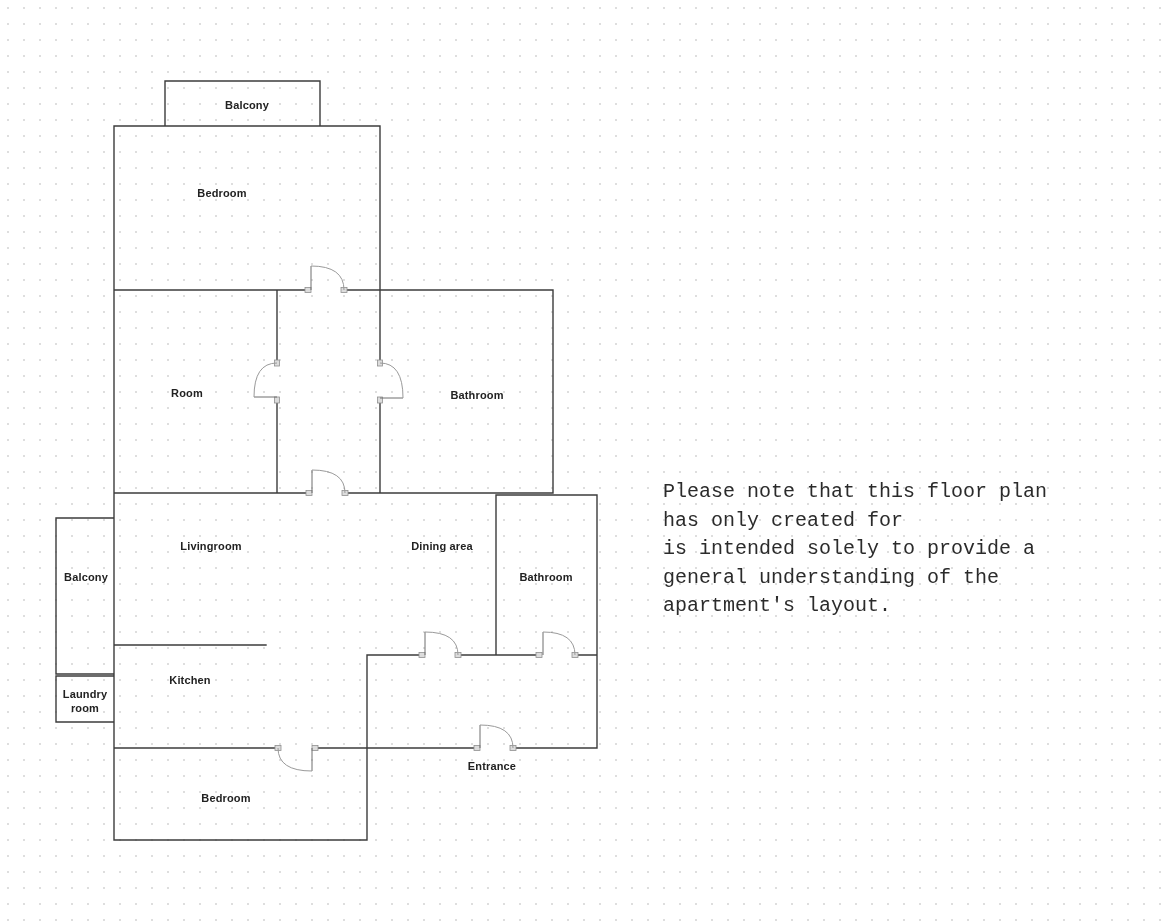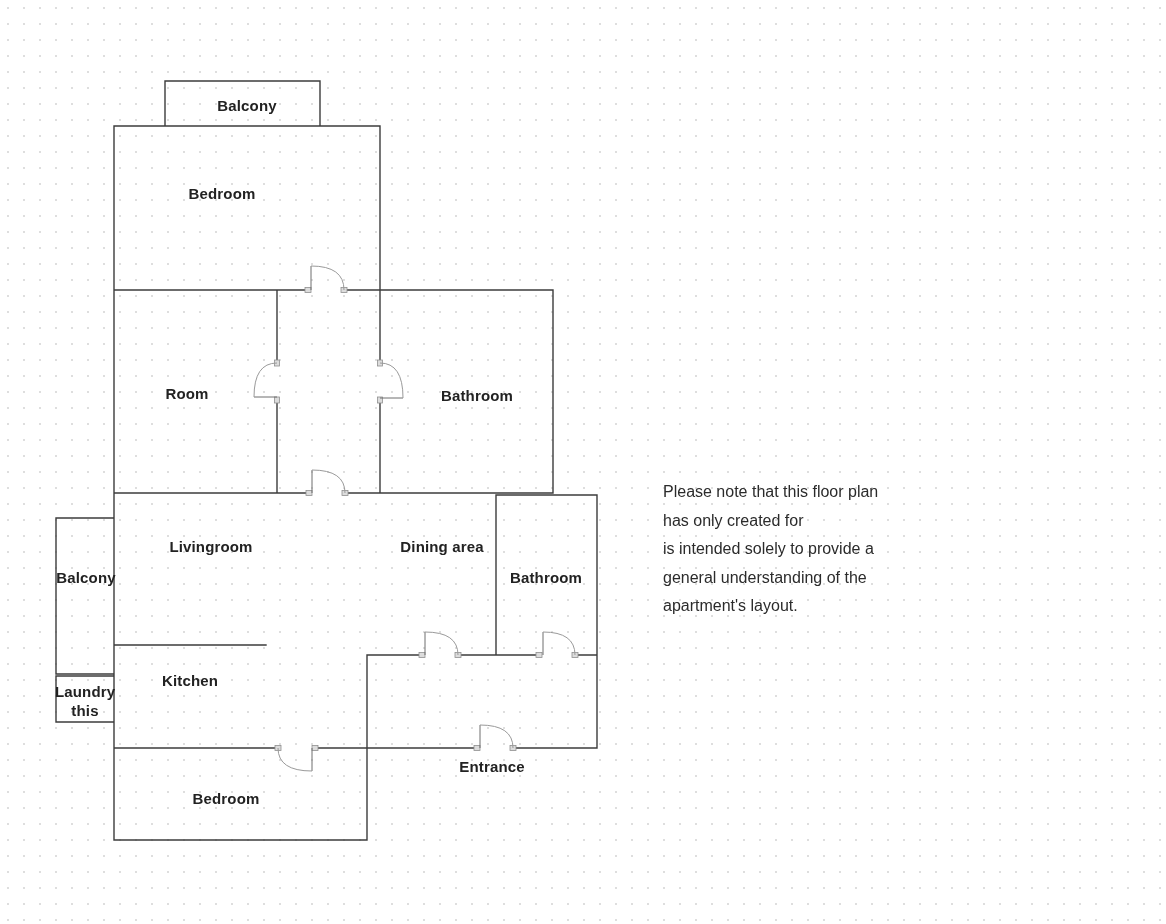--- a/index.html
+++ b/index.html
@@ -10,36 +10,37 @@
     background-image:radial-gradient(circle, #dedede 1.1px, rgba(255,255,255,0) 1.5px);
     background-size:16px 16px;
     position:relative;
     overflow:hidden;
   }
   .stage{position:absolute;inset:0;}
   svg.plan{position:absolute;left:0;top:0;}
   .room-label{
     position:absolute;
     transform:translate(-50%,-50%);
-    font-size:15px;
+    font-size:11px;
     font-weight:bold;
     color:#222222;
     letter-spacing:.15px;
     text-align:center;
     line-height:1.25;
     white-space:nowrap;
   }
   .room-label.wrap{white-space:normal;width:60px;}
   .note{
     position:absolute;
     left:663px;top:478px;
-    font-size:16px;
+    font-size:20px;
     line-height:28.5px;
     font-weight:400;
     color:#2b2b2b;
+    font-family:Liberation Mono, monospace;
   }
   .note div{white-space:pre;}
 </style>
 </head>
 <body>
 
 <div class="stage">
 
   <svg class="plan" width="1166" height="924" viewBox="0 0 1166 924">
 
@@ -100,21 +101,21 @@
   </svg>
 
   <div class="room-label" style="left:247px;top:106px">Balcony</div>
   <div class="room-label" style="left:222px;top:194px">Bedroom</div>
   <div class="room-label" style="left:187px;top:394px">Room</div>
   <div class="room-label" style="left:477px;top:396px">Bathroom</div>
   <div class="room-label" style="left:211px;top:547px">Livingroom</div>
   <div class="room-label" style="left:442px;top:547px">Dining area</div>
   <div class="room-label" style="left:546px;top:578px">Bathroom</div>
   <div class="room-label" style="left:86px;top:578px">Balcony</div>
-  <div class="room-label wrap" style="left:85px;top:702px">Laundry this</div>
+  <div class="room-label wrap" style="left:85px;top:702px">Laundry room</div>
   <div class="room-label" style="left:190px;top:681px">Kitchen</div>
   <div class="room-label" style="left:226px;top:799px">Bedroom</div>
   <div class="room-label" style="left:492px;top:767px">Entrance</div>
 
   <div class="note">
     <div>Please note that this floor plan</div>
     <div>has only created for</div>
     <div>is intended solely to provide a</div>
     <div>general understanding of the</div>
     <div>apartment's layout.</div>

